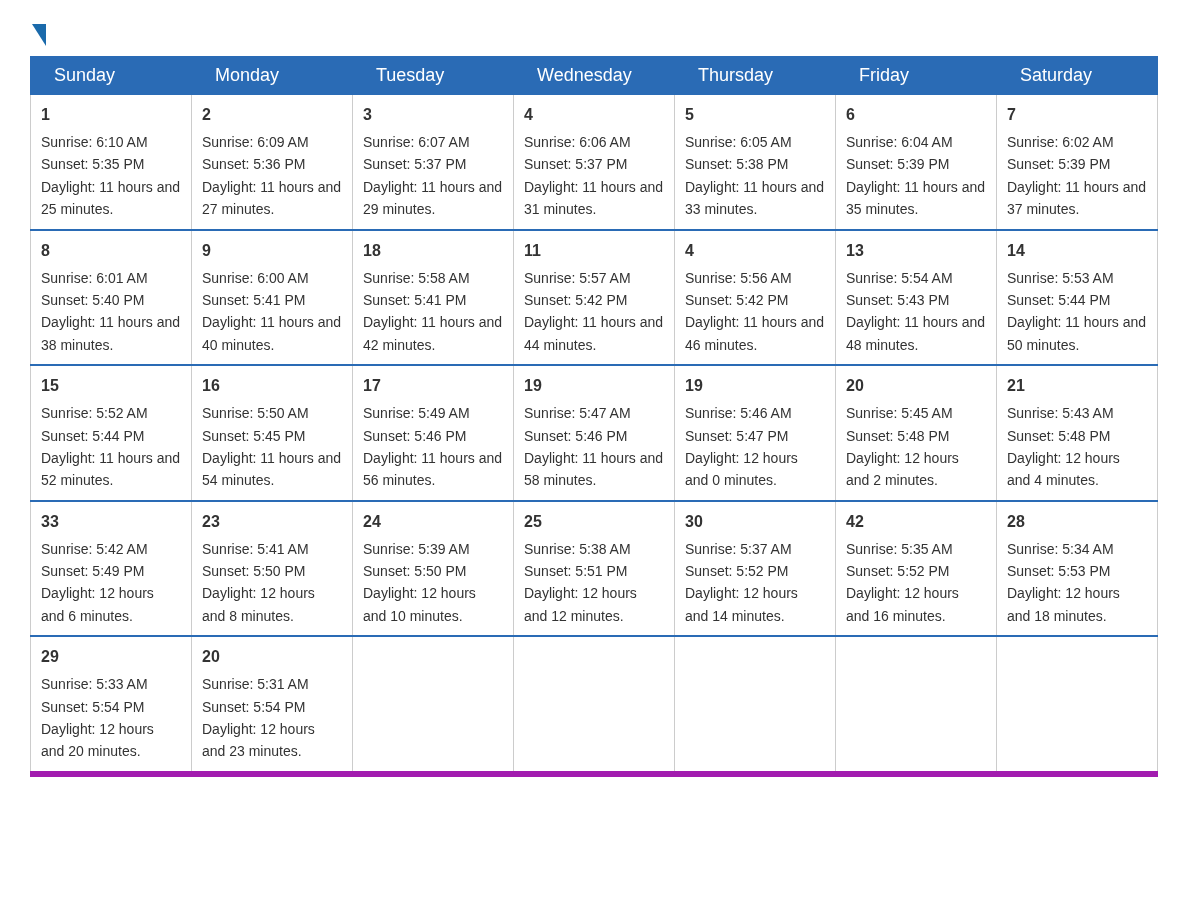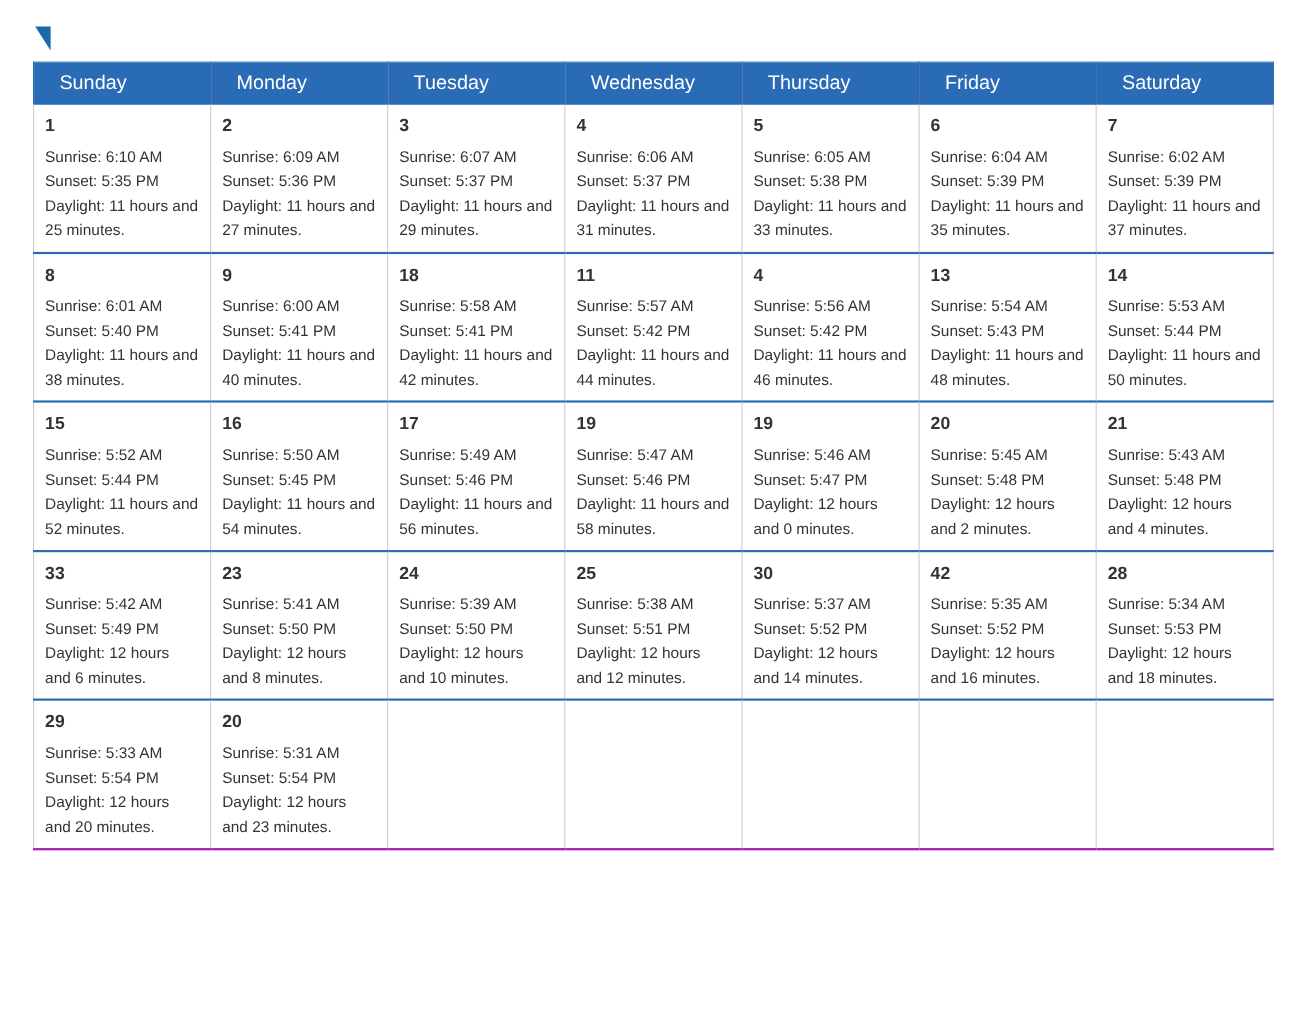--- a/index.html
+++ b/index.html
@@ -84,21 +84,21 @@
       display: block;
     }
     .day-info {
       font-size: 14px;
       line-height: 1.6;
     }
     .calendar tr td {
       border-bottom: 2px solid #2a6bb5;
     }
     .calendar tr:last-child td {
-      border-bottom: 2px solid #a21caf;
+      border-bottom: 6px solid #a21caf;
     }
     .empty-cell {
       background: #fff;
     }
     .logo-row {
       display: flex;
       align-items: baseline;
     }
   </style>
 </head>

